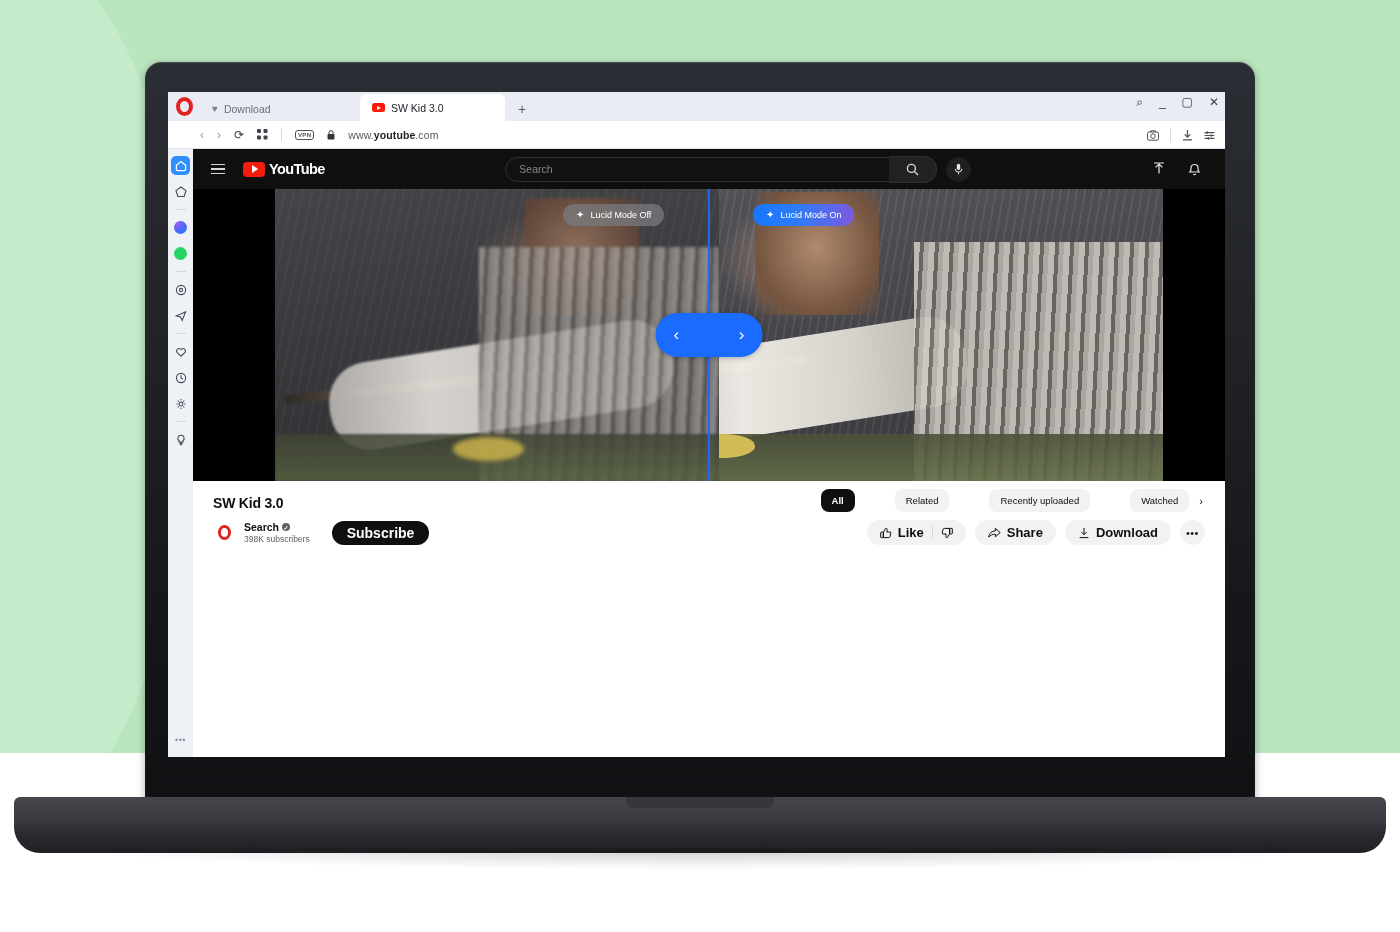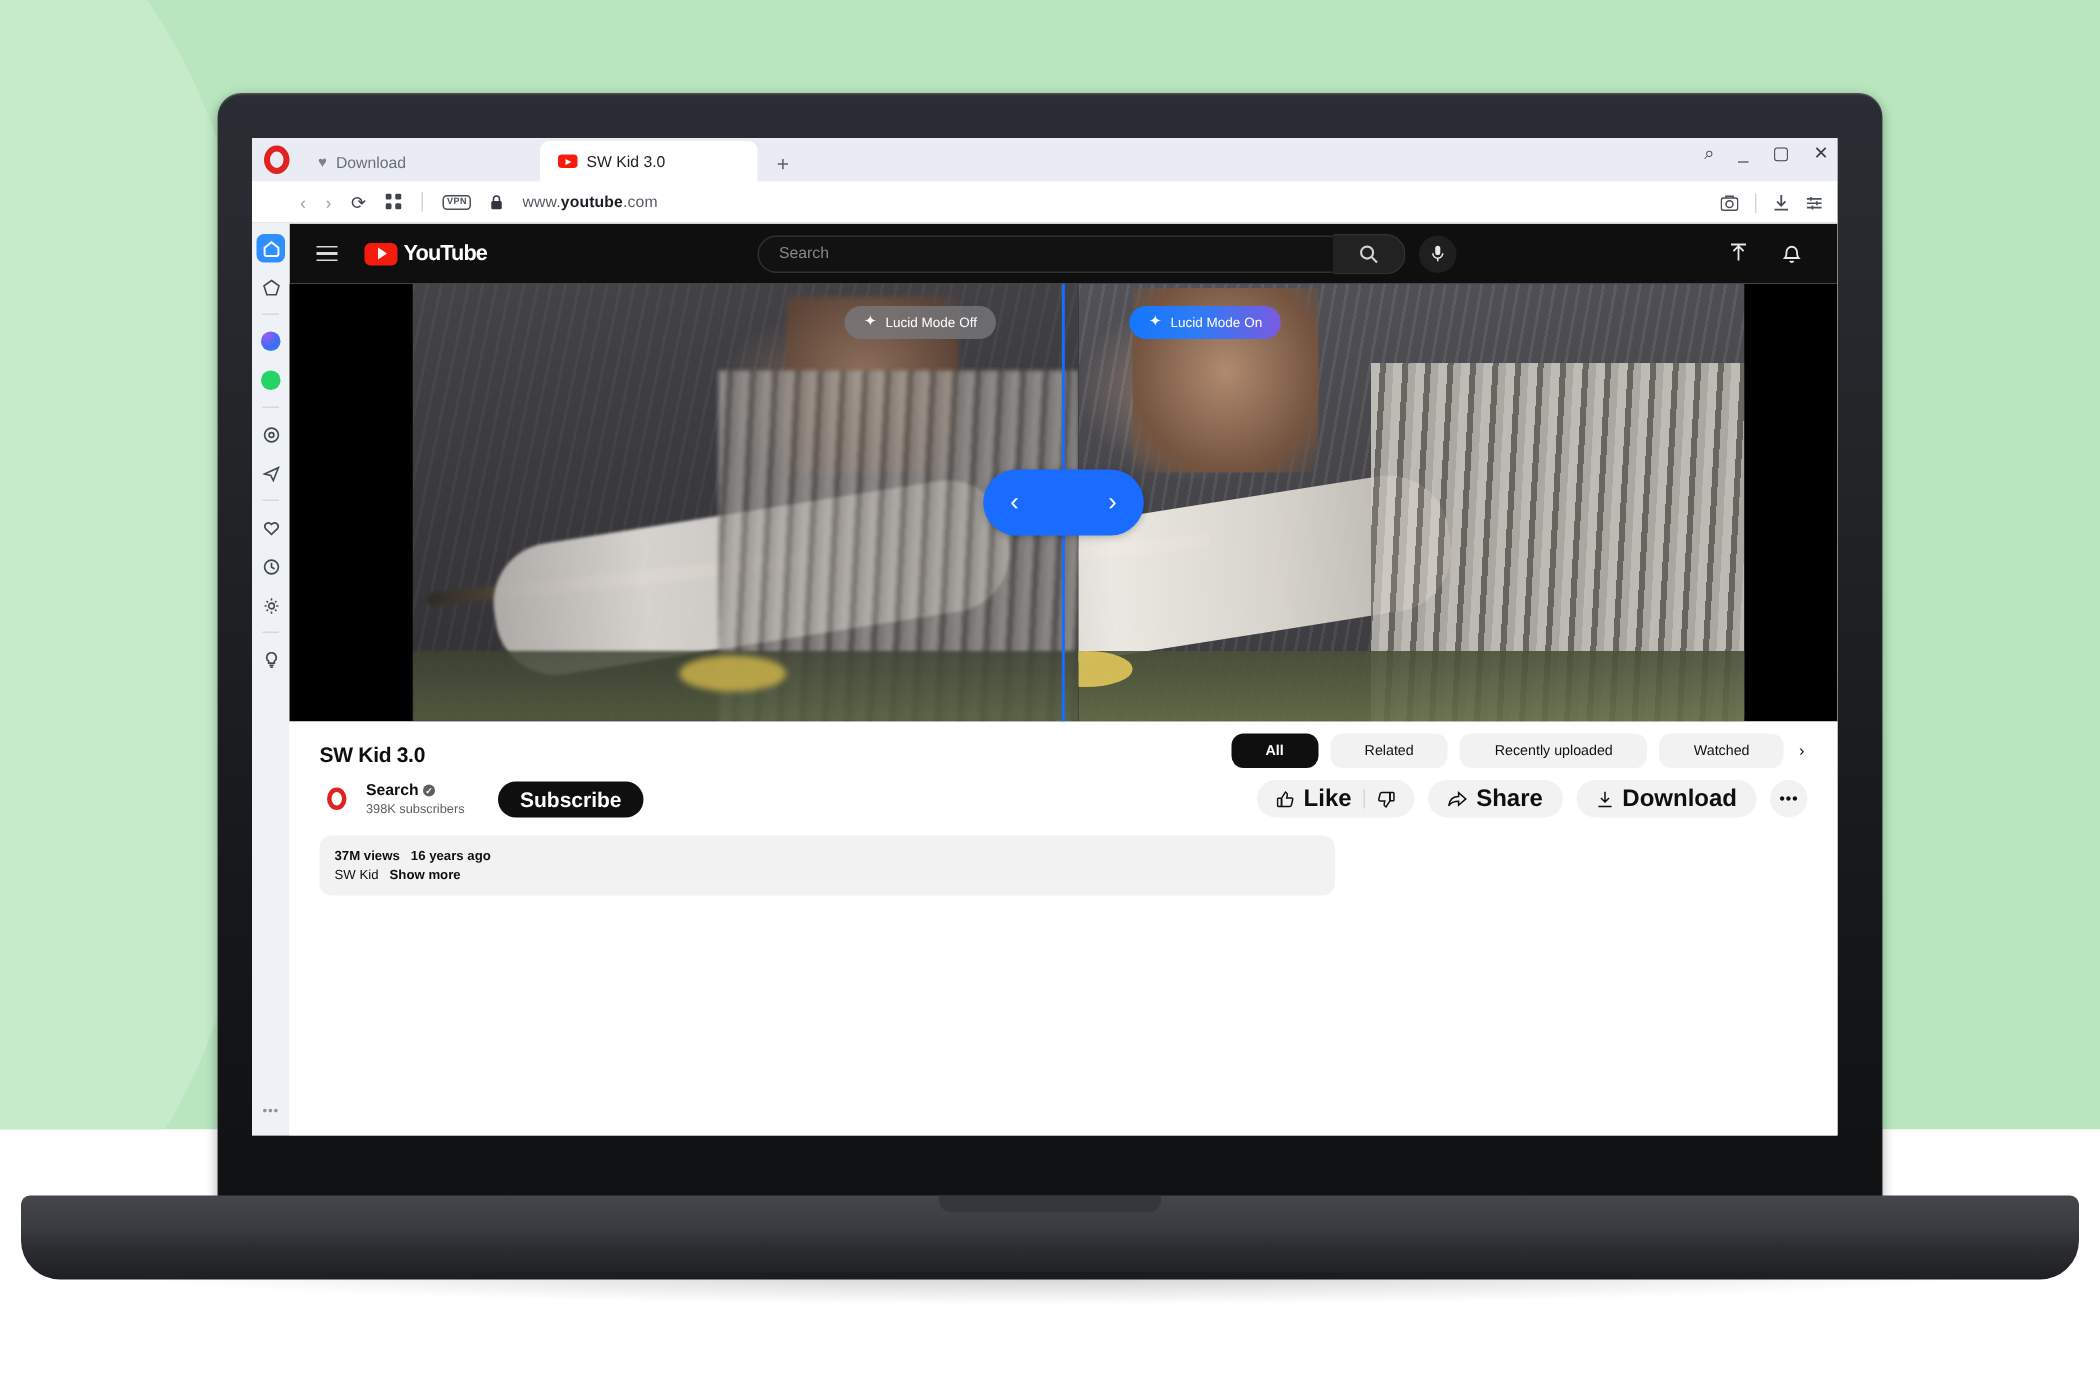--- a/index.html
+++ b/index.html
@@ -298,42 +298,42 @@
     font-size:6px;display:flex;align-items:center;justify-content:center;
   }
   .chan-subs{ font-size:8.5px; color:#606060; margin-top:1px; }
   .subscribe{
     margin-left:22px; background:#0f0f0f; color:#fff; font-size:14px; font-weight:600;
     height:24px; padding:0 15px; border-radius:12px; display:flex; align-items:center;text-align:center;
   }
   .actions{ display:flex; align-items:center; gap:9px; margin-left:auto; }
   .pill{
     height:25px; border-radius:13px; background:#f2f2f2; display:flex;
-    align-items:center; gap:6px; padding:0 13px; font-size:16px;
+    align-items:center; gap:6px; padding:0 13px; font-size:13px;
     font-weight:600; color:#0f0f0f;
   }
   .pill .sep{ width:1px; height:13px; background:#d6d6d6; margin:0 2px; }
   .more-btn{
     width:25px;height:25px;border-radius:50%;background:#f2f2f2;
     display:flex;align-items:center;justify-content:center;
     font-size:11px;color:#0f0f0f;letter-spacing:.4px;
   }
   .desc-box{
     margin-top:12px; width:677px; background:#f2f2f2; border-radius:8px;
     padding:7px 10px; font-size:8.8px; color:#0f0f0f; line-height:1.5;
   }
   .desc-box b{ font-weight:700; }
 
   
   .chips{
     position:absolute; right:20px; top:8px; display:flex; align-items:center; gap:8px;
   }
   .chip{
     height:23px; border-radius:8px; background:#f2f2f2; display:flex; align-items:center;
-    padding:0 23px; font-size:9.5px; font-weight:500; color:#0f0f0f; white-space:nowrap;
+    padding:0 11px; font-size:9.5px; font-weight:500; color:#0f0f0f; white-space:nowrap;margin-left:32px;
   }
   .chip.active{ background:#0f0f0f; color:#ffffff; font-weight:600; }
   .chip-next{ font-size:11px; color:#0f0f0f; padding:0 2px; }
 
   svg{ display:block; }
 </style>
 </head>
 <body>
 
 <div class="bg-green">
@@ -622,32 +622,20 @@
                   <path d="M6 .9v6.4M3.3 5l2.7 2.7L8.7 5M1.6 10.6h8.8"></path>
                 </svg>
               </span>
               <span>Download</span>
             </div>
 
             <div class="more-btn">•••</div>
           </div>
         </div>
 
-        <div class="desc-box">
-          <div>
-            <b>37M views</b>
-            &nbsp;
-            <b>16 years ago</b>
-          </div>
-          <div>
-            <span>SW Kid</span>
-            &nbsp;
-            <b>Show more</b>
-          </div>
-        </div>
 
         <div class="chips">
           <div class="chip active">All</div>
           <div class="chip">Related</div>
           <div class="chip">Recently uploaded</div>
           <div class="chip">Watched</div>
           <div class="chip-next">›</div>
         </div>
 
       </div>

